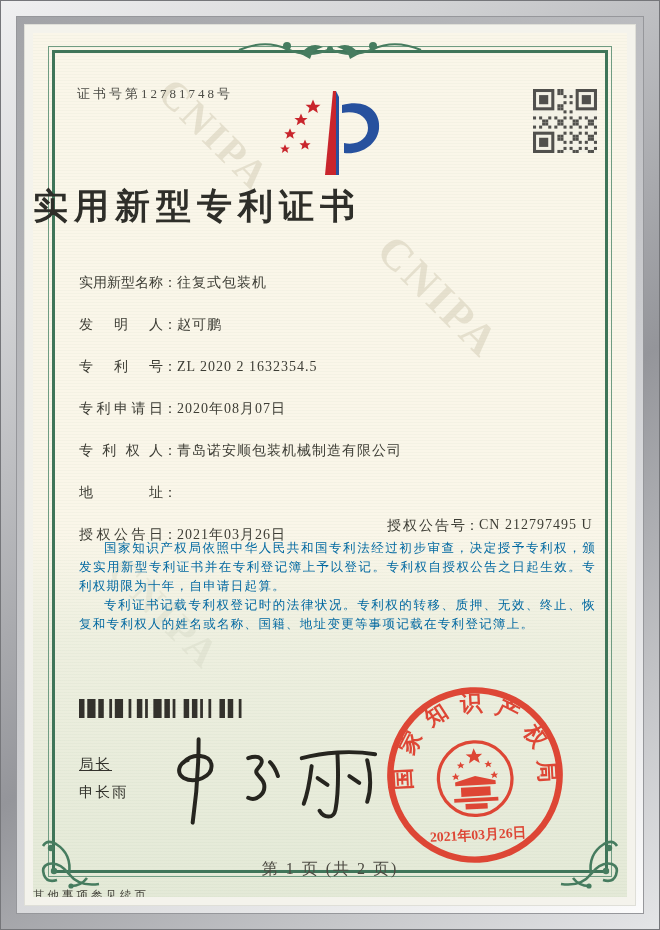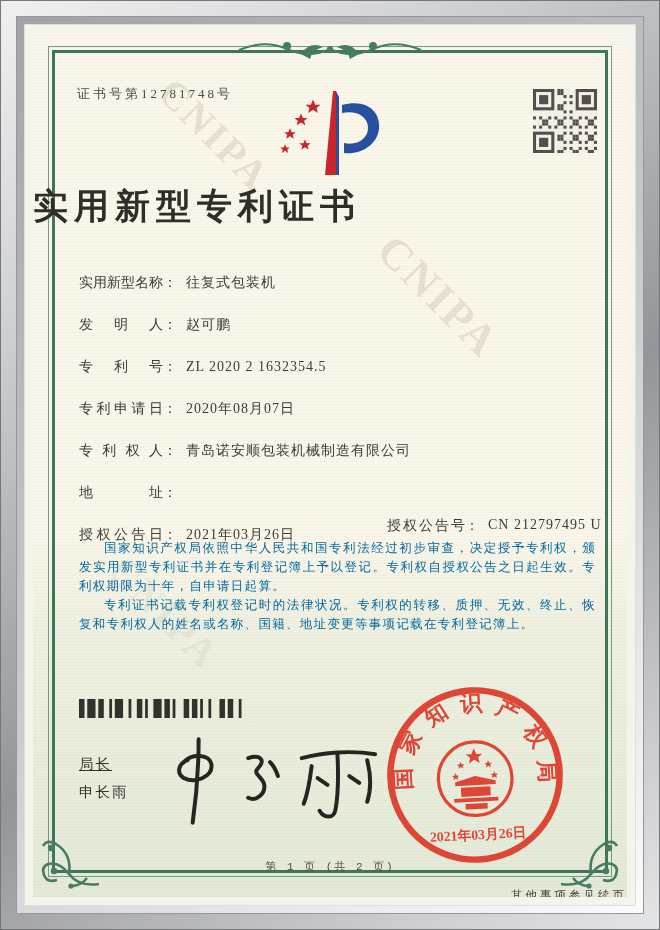--- a/index.html
+++ b/index.html
@@ -34,34 +34,34 @@
   .content{position:absolute;inset:0;z-index:2;color:#3c3c34;}
   .cert-number{position:absolute;left:44px;top:52px;font-size:13px;letter-spacing:3px;color:#4c4c46;}
   .logo{position:absolute;left:240px;top:52px;width:122px;height:96px;}
   .qr{position:absolute;left:500px;top:56px;width:64px;height:64px;opacity:.88;}
   .title{position:absolute;left:0;right:0;top:150px;text-align:left;
     font-size:35px;font-weight:bold;letter-spacing:6px;color:#2e2e29;}
   .fields{position:absolute;left:46px;top:226px;width:525px;font-size:14px;color:#3d3d35;}
   .frow{height:42px;display:flex;align-items:center;padding-top:6px;position:relative;}
   .flabel{display:inline-block;width:84px;text-align:justify;text-align-last:justify;}
   .fcolon{display:inline-block;}
-  .fvalue{margin-left:9px;letter-spacing:1px;white-space:nowrap;}
+  .fvalue{letter-spacing:1px;white-space:nowrap;}
   .grant2{position:absolute;left:308px;top:6px;display:flex;}
   .grant2 .flabel{width:78px;}
   .paras{position:absolute;left:46px;top:506px;width:517px;font-size:12.5px;line-height:19px;
     letter-spacing:1.3px;color:#0369a1;text-align:justify;}
   .paras p{margin:0;text-indent:2em;}
   .barcode{position:absolute;left:46px;top:666px;width:168px;height:19px;}
   .signer-title{position:absolute;left:46px;top:722px;font-size:14.5px;letter-spacing:2px;color:#33332d;text-decoration:underline;}
   .signer-name{position:absolute;left:46px;top:750px;font-size:14.5px;letter-spacing:2px;color:#33332d;}
   .signature{position:absolute;left:120px;top:698px;width:238px;height:96px;}
   .seal{position:absolute;left:350px;top:650px;width:184px;height:184px;transform:rotate(-3deg);opacity:.9;}
-  .pagenum{position:absolute;left:0;right:0;top:826px;text-align:center;font-size:11px;
-    letter-spacing:2px;color:#4d4b43;font-family:Liberation Mono, monospace;}
-  .footer-note{position:absolute;left:0;right:0;top:855px;text-align:right;font-size:11.5px;
+  .pagenum{position:absolute;left:0;right:0;top:826px;text-align:center;font-size:16px;
+    letter-spacing:2px;color:#4d4b43;}
+  .footer-note{position:absolute;left:0;right:0;top:855px;text-align:left;font-size:11.5px;
     letter-spacing:3px;color:#45443c;}
 </style>
 </head>
 <body>
 
 <div class="stage">
  <div class="frame-outer">
   <div class="frame-lip">
    <div class="mat">
     <div class="paper">

